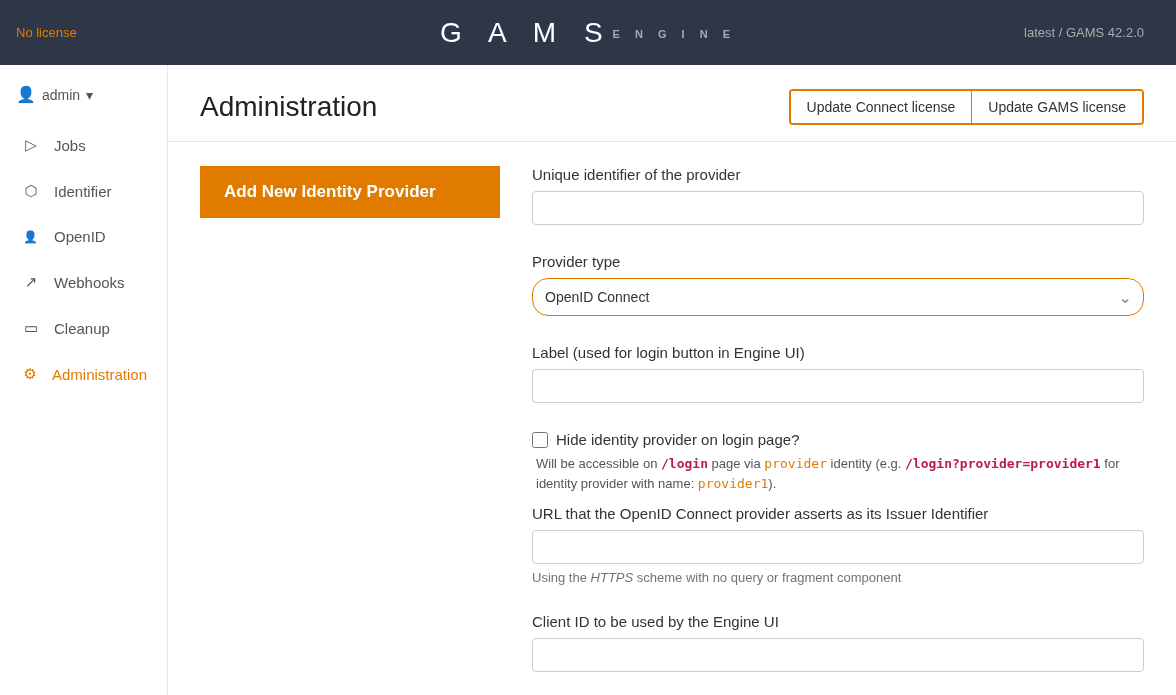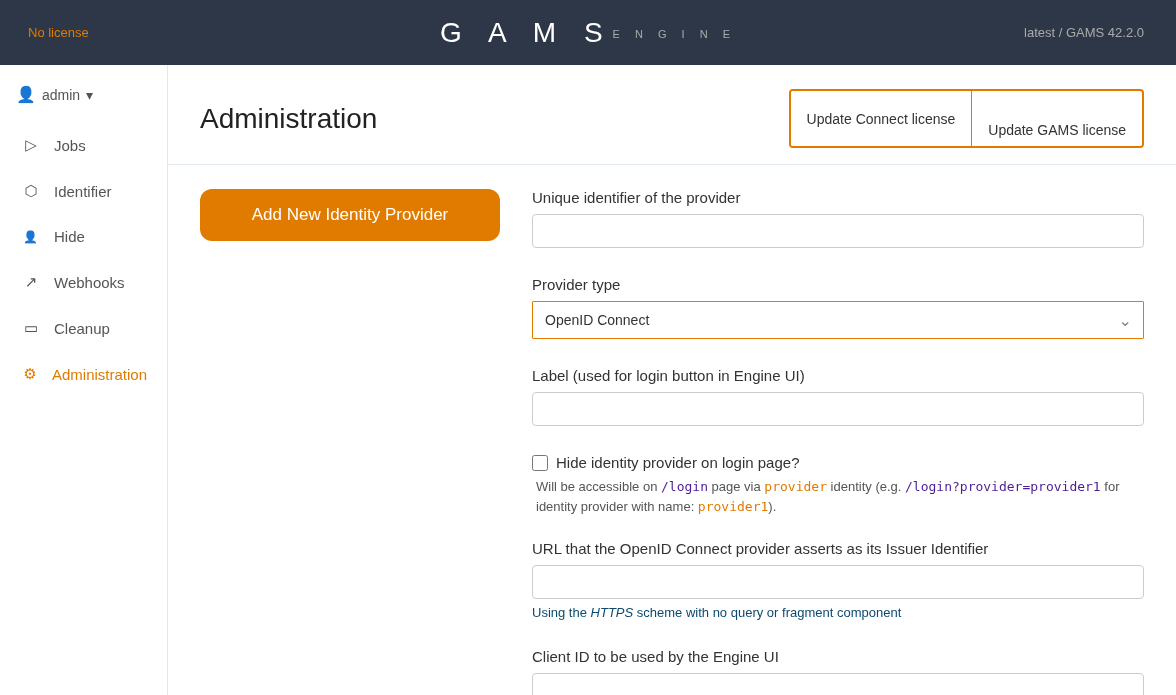--- a/index.html
+++ b/index.html
@@ -25,24 +25,25 @@
       font-size: 28px;
       font-weight: 300;
       letter-spacing: 10px;
       line-height: 1;
     }
     .topbar-logo-sub {
       color: #aaa;
       font-size: 11px;
       letter-spacing: 6px;
       margin-top: 2px;
+      font-weight: bold;
     }
     .topbar-left {
       position: absolute;
-      left: 28px;
+      left: 16px;
       color: #e07b00;
       font-size: 13px;
       font-weight: 500;
     }
     .topbar-right {
       position: absolute;
       right: 32px;
       color: #aaa;
       font-size: 13px;
     }
@@ -134,45 +135,45 @@
     .header-btn {
       padding: 8px 16px;
       background: #fff;
       border: none;
       border-right: 1px solid #e07b00;
       color: #333;
       font-size: 14px;
       cursor: pointer;
       white-space: nowrap;
     }
-    .header-btn:last-child { border-right: none; margin-top: 23px; }
+    .header-btn:last-child { border-right: none; }
 
     
     .content {
       display: flex;
       padding: 24px 32px;
       gap: 32px;
     }
 
     
     .action-sidebar {
       width: 300px;
       flex-shrink: 0;
     }
     .add-btn {
       background: #e07b00;
       color: #fff;
       border: none;
       padding: 16px 24px;
       font-size: 17px;
-      font-weight: 400;
-      border-radius: 12px;
+      font-weight: 700;
+      border-radius: 0;
       cursor: pointer;
       width: 100%;
-      text-align: center;
+      text-align: left;
     }
 
     
     .form-area {
       flex: 1;
     }
     .form-group {
       margin-bottom: 28px;
     }
     .form-label {
@@ -192,39 +193,39 @@
     }
 
     .form-select-wrapper {
       position: relative;
       width: 100%;
     }
     .form-select {
       width: 100%;
       padding: 10px 40px 10px 12px;
       border: 1px solid #e07b00;
-      border-radius: 1px;
+      border-radius: 16px;
       font-size: 14px;
       color: #333;
       appearance: none;
       background: #fff;
       cursor: pointer;
       outline: none;
     }
     .select-chevron {
       position: absolute;
       right: 12px;
       top: 50%;
       transform: translateY(-50%);
       color: #888;
       pointer-events: none;
     }
 
     .checkbox-group {
-      margin-bottom: 24px;
+      margin-bottom: 12px;
     }
     .checkbox-row {
       display: flex;
       align-items: center;
       gap: 8px;
       font-size: 15px;
       color: #333;
     }
     .checkbox-row input[type="checkbox"] {
       width: 16px;
@@ -232,33 +233,34 @@
       cursor: pointer;
     }
     .hint-text {
       font-size: 13px;
       color: #555;
       margin-top: 6px;
       padding-left: 4px;
       line-height: 1.5;
     }
     .hint-link {
-      color: #4c1d95;
+      color: #be185d;
       font-family: monospace;
+      font-weight: bold;
     }
     .hint-code {
       color: #e07b00;
       font-family: monospace;
     }
     .hint-italic {
       font-style: italic;
     }
     .hint-small {
       font-size: 13px;
-      color: #0c4a6e;
+      color: #737373;
       margin-top: 6px;
     }
   </style>
 </head>
 <body>
 
 <div class="topbar">
   <span class="topbar-left">No license</span>
   <div class="topbar-logo">
     <span class="topbar-logo-title">G A M S</span>
@@ -279,21 +281,21 @@
       <a class="sidebar-item" href="#">
         <span class="icon">▷</span>
         <span>Jobs</span>
       </a>
       <a class="sidebar-item" href="#">
         <span class="icon">⬡</span>
         <span>Identifier</span>
       </a>
       <a class="sidebar-item" href="#">
         <span class="icon" style="font-size:12px;">👤</span>
-        <span>Hide</span>
+        <span>OpenID</span>
       </a>
       <a class="sidebar-item" href="#">
         <span class="icon">↗</span>
         <span>Webhooks</span>
       </a>
       <a class="sidebar-item" href="#">
         <span class="icon">▭</span>
         <span>Cleanup</span>
       </a>
       <a class="sidebar-item active" href="#">

